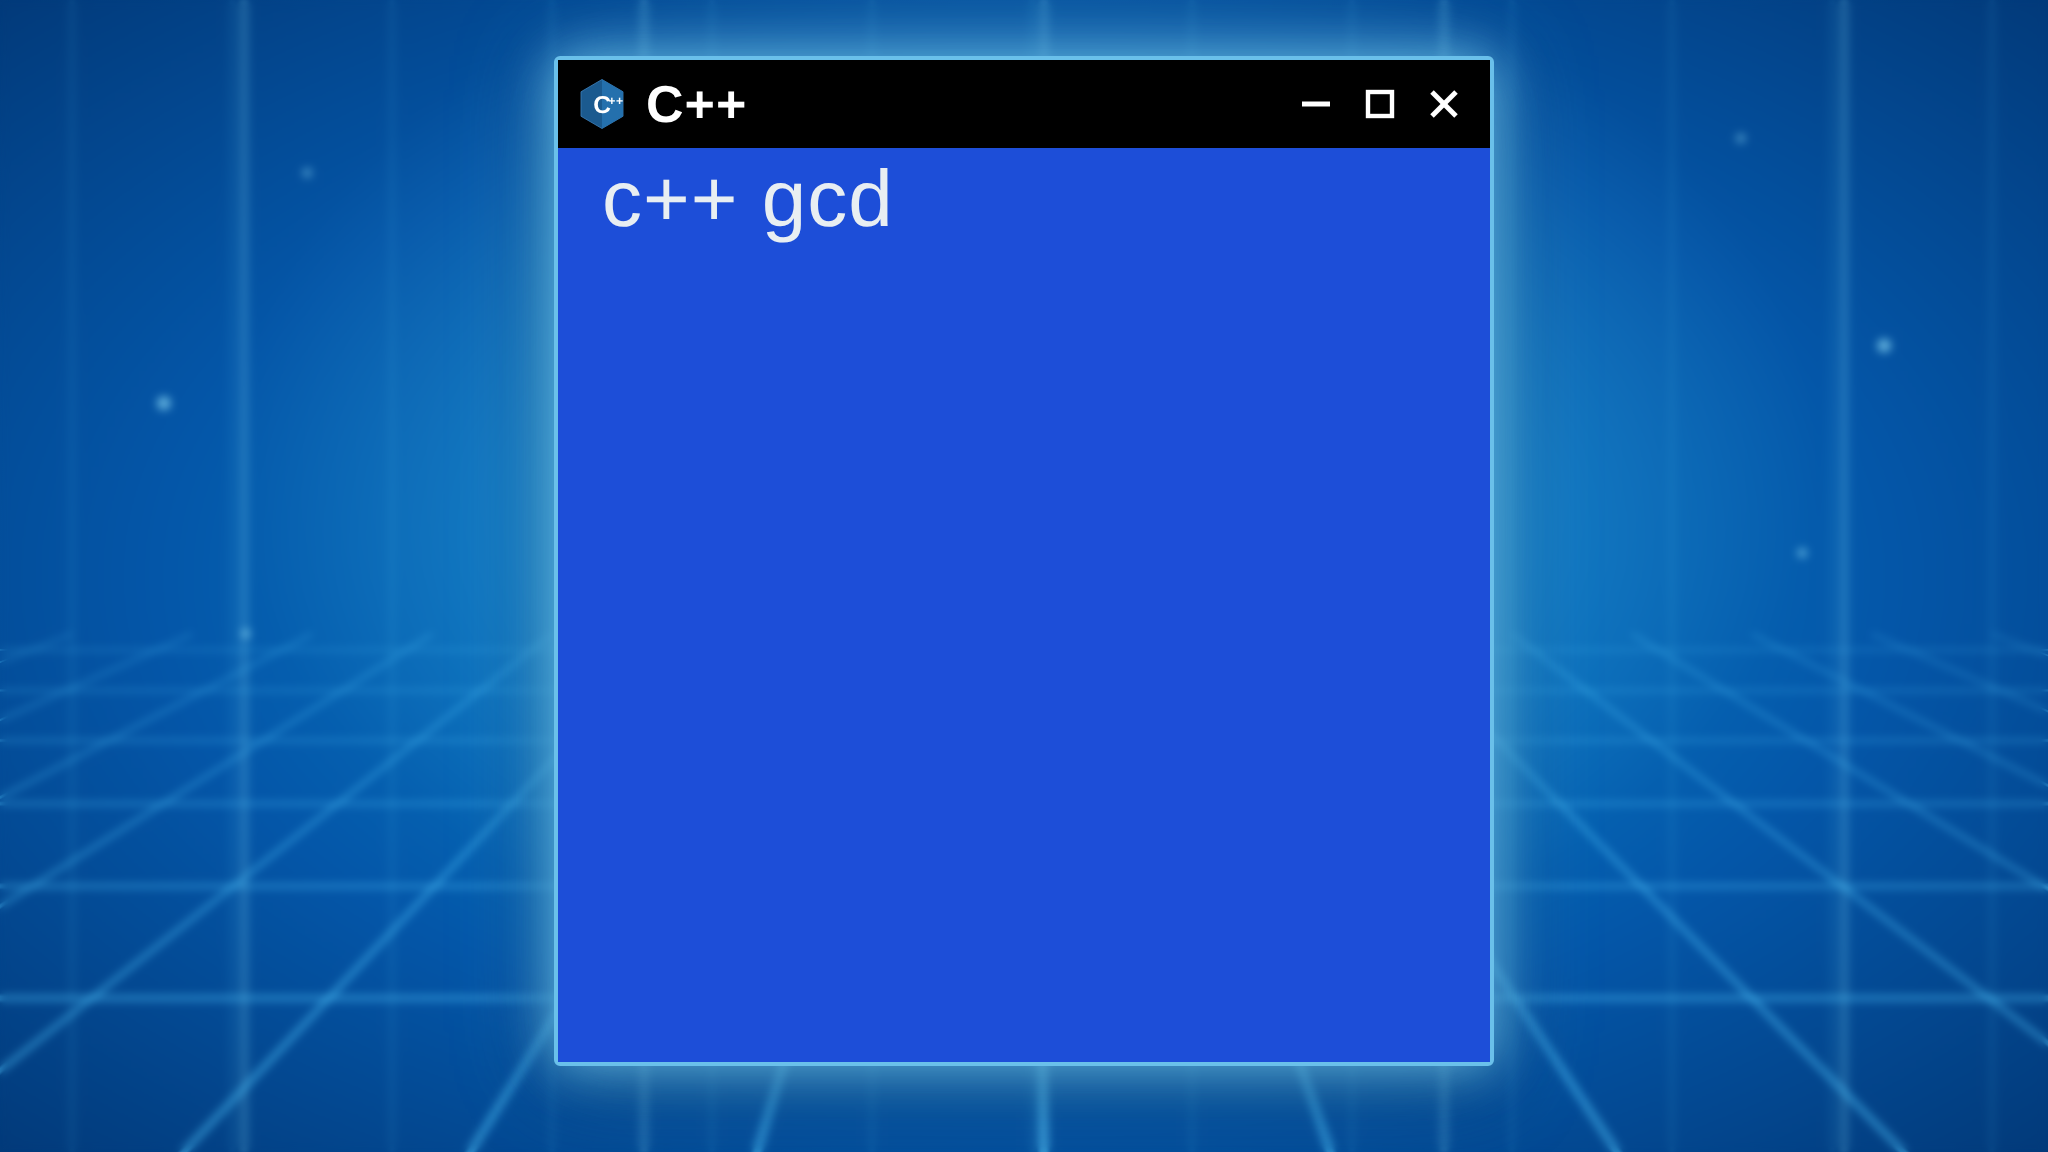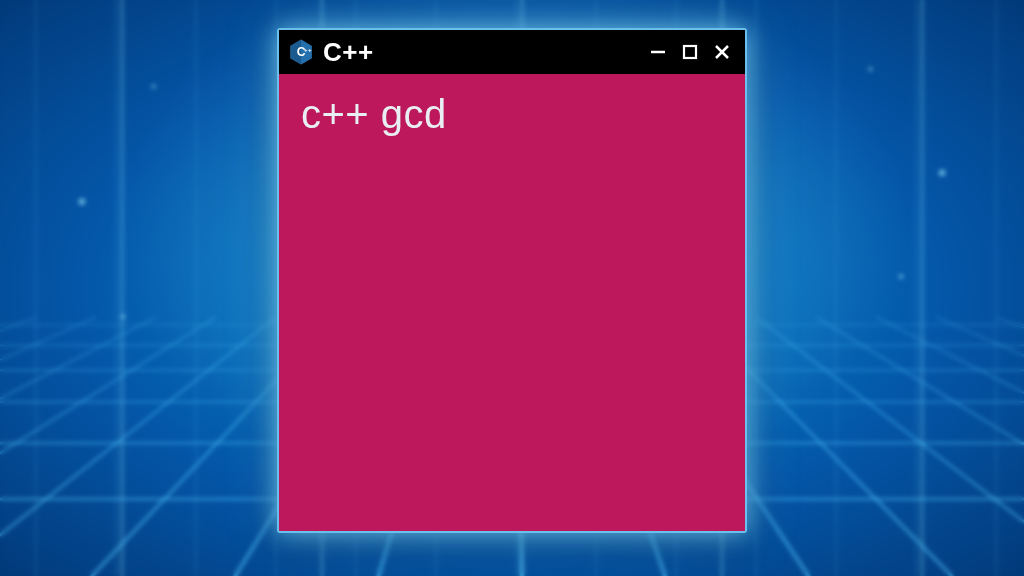--- a/index.html
+++ b/index.html
@@ -123,22 +123,22 @@
       color: #ffffff;
       cursor: pointer;
       font-size: 22px;
       line-height: 1;
     }
     
     .win-btn svg { width: 18px; height: 18px; }
     
     .window-body {
       flex: 1;
-      padding: 18px 22px;
-      background: #be185d;
+      padding: 4px 22px;
+      background: #1d4ed8;
     }
     
     .body-text {
       color: #e8eef2;
       font-size: 40px;
       font-weight: 400;
       font-family: "Segoe UI", -apple-system, sans-serif;
       letter-spacing: 0.5px;
     }
   </style>

